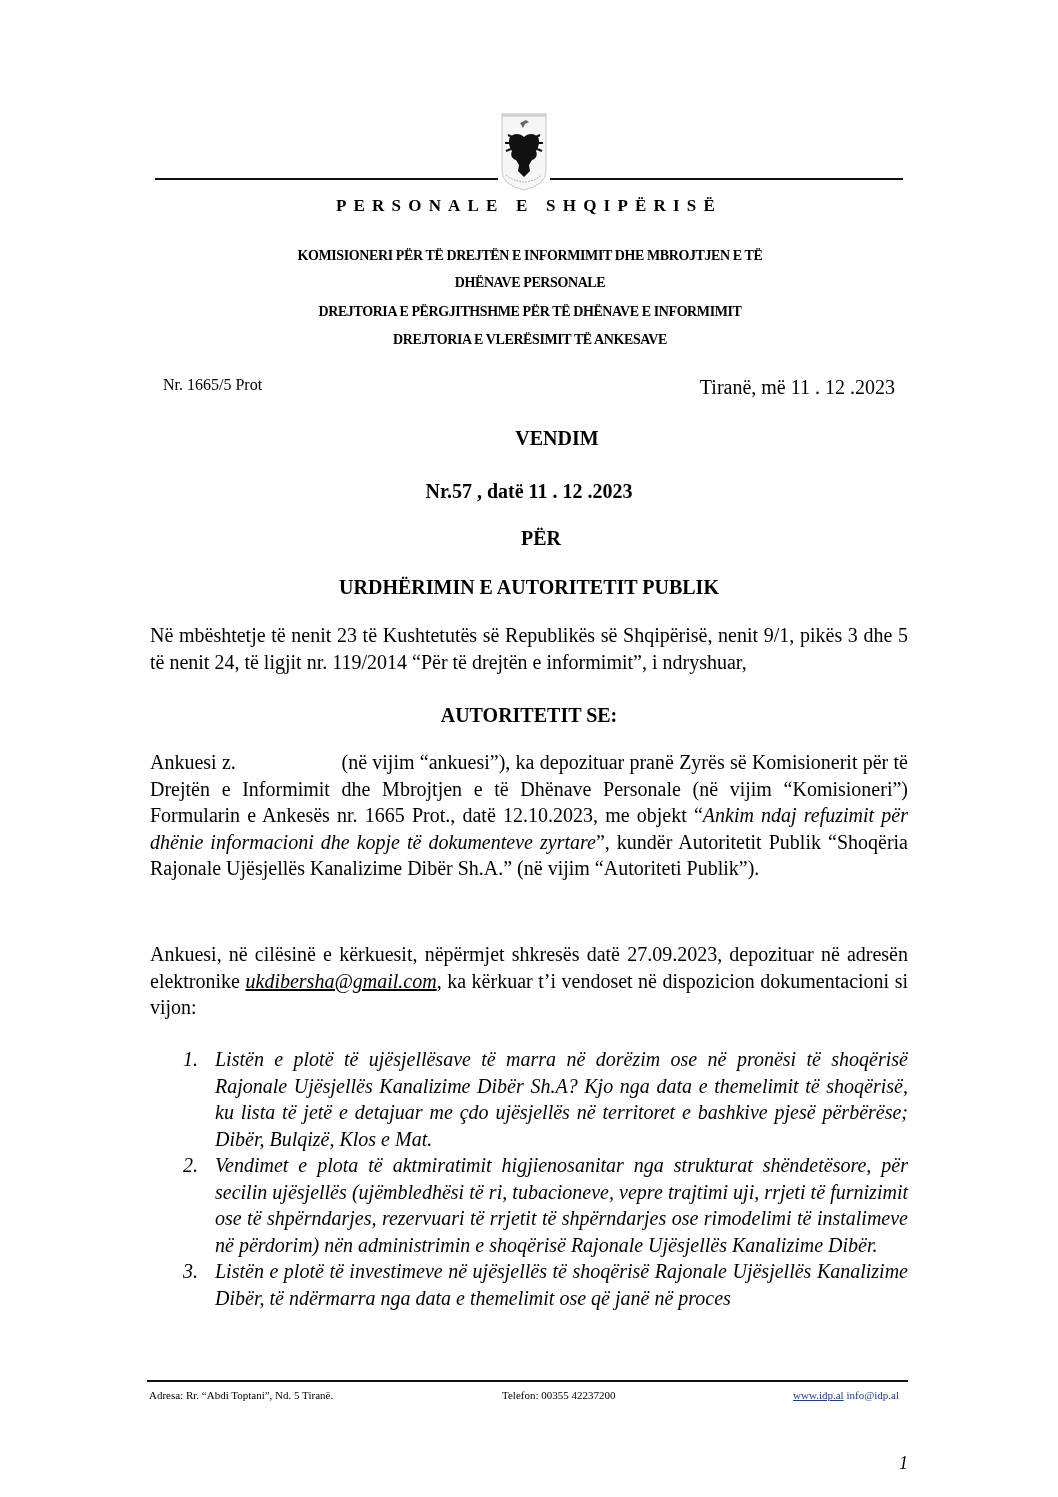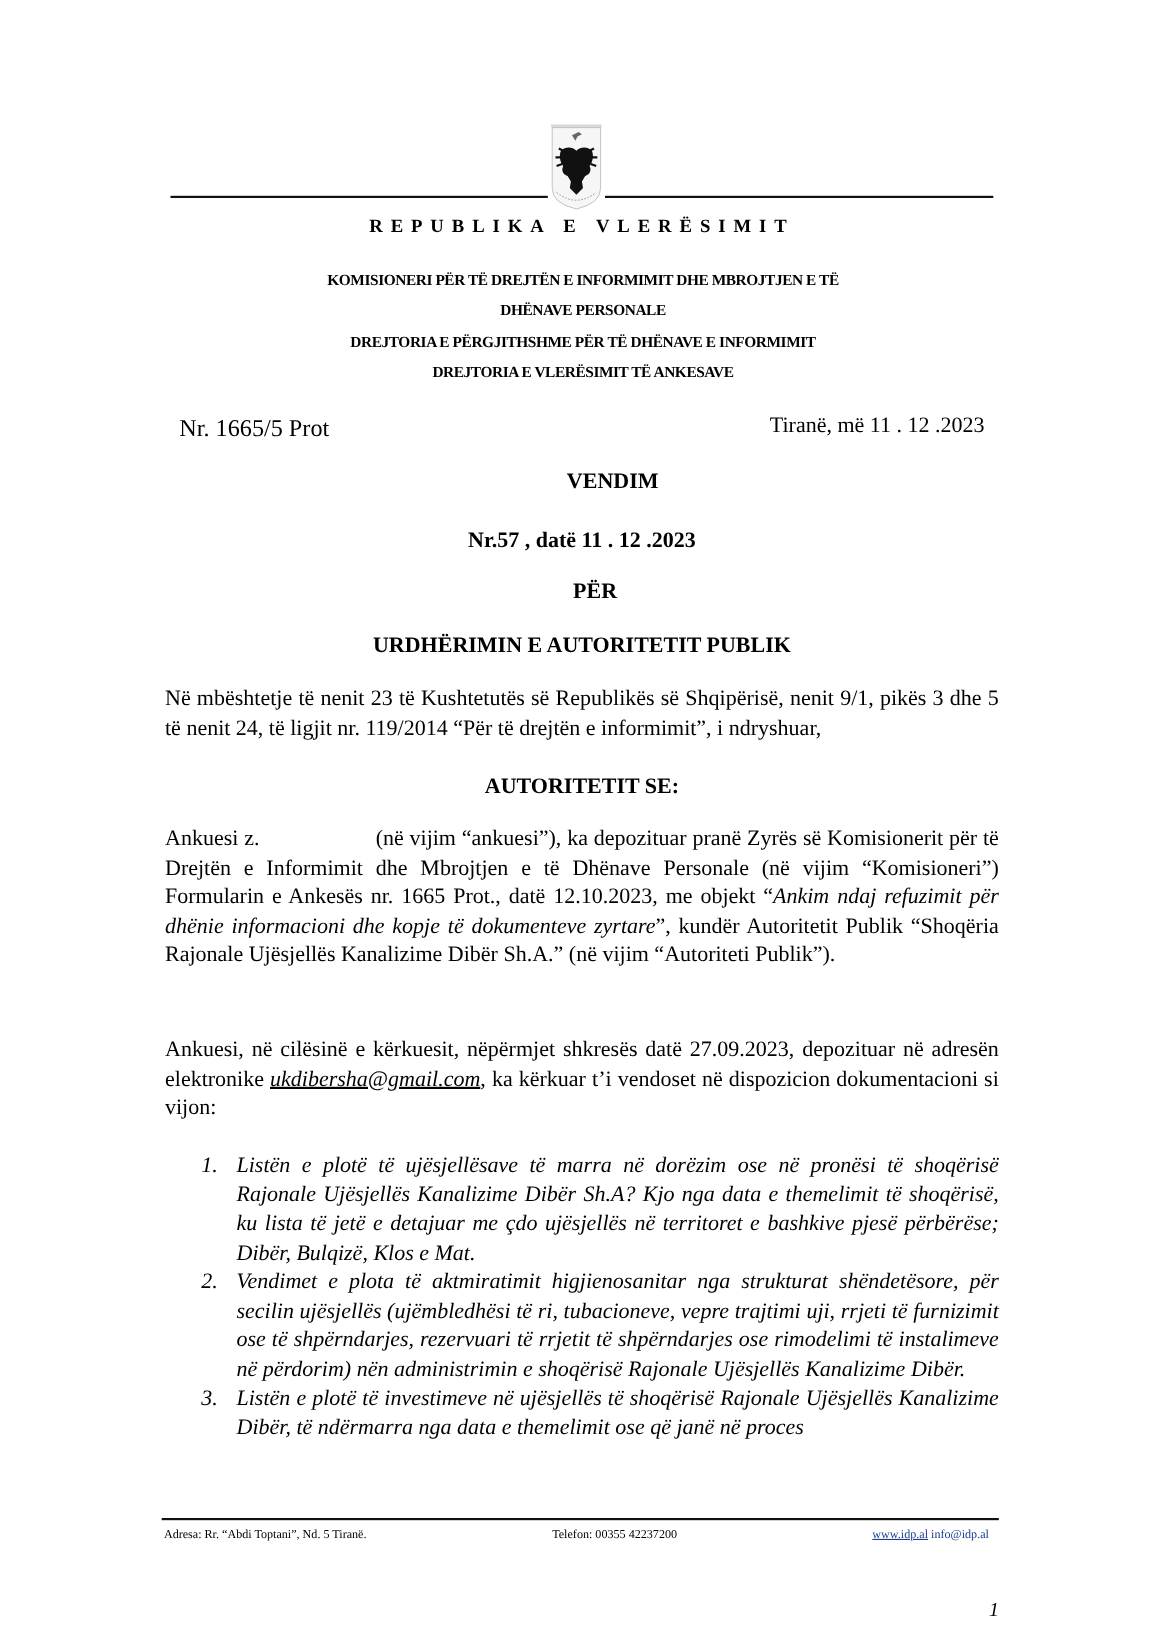--- a/index.html
+++ b/index.html
@@ -6,21 +6,21 @@
     body { width: 1058px; height: 1497px; position: relative; overflow: hidden;
            font-family: "Liberation Serif", "DejaVu Serif", serif; color: #000; }
     .abs { position: absolute; }
     .emblem { left: 500px; top: 113px; width: 48px; height: 78px; }
     .rule-top { left: 155px; top: 178px; width: 748px; height: 2px; background: #111; }
     .emblem-bg { left: 498px; top: 112px; width: 52px; height: 80px; background: #fff; }
     .republic { left: 0; width: 1058px; top: 196px; text-align: center; font-weight: bold;
                 font-size: 17px; letter-spacing: 7.2px; }
     .inst { left: 130px; width: 800px; text-align: center; font-weight: bold; font-size: 14px;
             letter-spacing: -0.4px; line-height: 27px; }
-    .nr-left { left: 163px; top: 376px; font-size: 22px; }
+    .nr-left { left: 163px; top: 376px; font-size: 16px; }
     .nr-right { right: 163px; top: 376px; font-size: 20px; }
     .centerb { left: 0; width: 1058px; text-align: center; font-weight: bold; font-size: 20px; }
     .para { left: 150px; width: 758px; font-size: 20px; line-height: 26.5px; text-align: justify; }
     .para i { font-style: italic; }
     .email { font-style: italic; text-decoration: underline; }
     .list { left: 150px; width: 758px; font-size: 20px; line-height: 26.5px; font-style: italic; }
     .li { position: relative; padding-left: 65px; text-align: justify; }
     .li .num { position: absolute; left: 33px; top: 0; }
     .rule-bottom { left: 147px; top: 1380px; width: 761px; height: 2px; background: #111; }
     .footer { top: 1389px; font-size: 11px; }
@@ -38,21 +38,21 @@
 <div class="abs emblem-bg"></div>
 <svg class="abs emblem" viewBox="0 0 48 78">
   <rect x="1" y="0" width="46" height="3" fill="#d8d8d8"></rect>
   <path d="M2 3 L46 3 L46 58 Q46 72 24 77 Q2 72 2 58 Z" fill="#f6f6f6" stroke="#bbb" stroke-width="0.8"></path>
   <path d="M20 10 l6 -3 l3 2 l-4 2 l-2 4 z" fill="#666"></path>
   <path d="M24 24 C20 20 14 20 10 24 C8 28 9 34 12 38 C10 42 12 46 16 47 L19 52 L18 58 L24 64 L30 58 L29 52 L32 47 C36 46 38 42 36 38 C39 34 40 28 38 24 C34 20 28 20 24 24 Z" fill="#111"></path>
   <path d="M12 24 l-4 -2 M10 30 l-5 0 M11 36 l-5 2 M36 24 l4 -2 M38 30 l5 0 M37 36 l5 2" stroke="#111" stroke-width="2"></path>
   <path d="M6 62 Q24 76 42 62" fill="none" stroke="#888" stroke-width="0.8" stroke-dasharray="1.5 1.5"></path>
 </svg>
 
-<div class="abs republic">REPUBLIKA E VLERËSIMIT</div>
+<div class="abs republic">PERSONALE E SHQIPËRISË</div>
 
 <div class="abs inst" style="top:242px;">KOMISIONERI PËR TË DREJTËN E INFORMIMIT DHE MBROJTJEN E TË</div>
 <div class="abs inst" style="top:269px;">DHËNAVE PERSONALE</div>
 <div class="abs inst" style="top:298px;">DREJTORIA E PËRGJITHSHME PËR TË DHËNAVE E INFORMIMIT</div>
 <div class="abs inst" style="top:326px;">DREJTORIA E VLERËSIMIT TË ANKESAVE</div>
 
 <div class="abs nr-left">Nr. 1665/5 Prot</div>
 <div class="abs nr-right">Tiranë, më 11 . 12 .2023</div>
 
 <div class="abs centerb" style="top:427px;margin-left:28px;">VENDIM</div>

